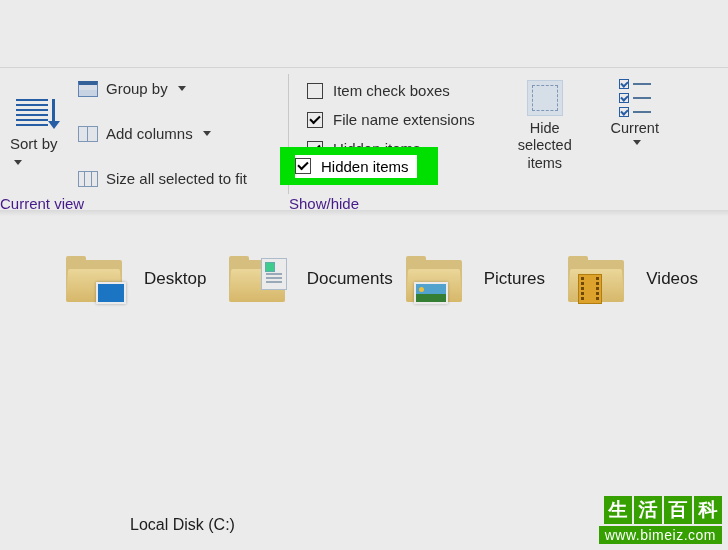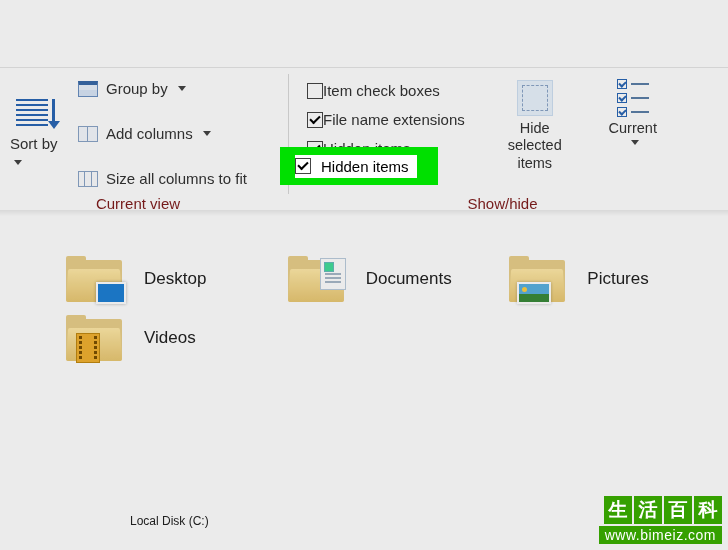--- a/index.html
+++ b/index.html
@@ -6,21 +6,21 @@
     html, body { width: 728px; height: 550px; overflow: hidden; background: #fff; }
 
     .overlay { position: absolute; inset: 0; background: rgba(0,0,0,0.08); pointer-events: none; z-index: 50; }
 
     .ribbon-top-space { height: 68px; background: #fff; border-bottom: 1px solid #e5e5e5; }
     .ribbon { display: flex; background: #fff; height: 148px; position: relative; }
     .ribbon::after { content: ""; position: absolute; left: 0; right: 0; bottom: 0; height: 6px; background: linear-gradient(to bottom, rgba(0,0,0,0.08), rgba(0,0,0,0)); }
 
     .group { position: relative; padding: 6px 10px 24px 10px; display: flex; flex-direction: column; }
     .group-sep { width: 1px; background: #d9d9d9; margin: 6px 0 22px 0; }
-    .group-label { position: absolute; bottom: 4px; left: 0; right: 12px; text-align: center; color: #7f1d1d; font-size: 15px; }
+    .group-label { position: absolute; bottom: 4px; left: 0; right: 12px; text-align: left; color: #4c1d95; font-size: 15px; }
 
     
     .cv-group { flex: 0 0 auto; display: flex; flex-direction: row; align-items: flex-start; }
     .sort-block { width: 54px; display: flex; flex-direction: column; align-items: center; justify-content: center; padding-top: 6px; }
     .sort-icon { width: 42px; height: 34px; position: relative; }
     .sort-bars { position: absolute; left: 0; top: 2px; width: 32px; height: 30px; background: repeating-linear-gradient(to bottom, #2a66b5 0 2px, transparent 2px 5px); }
     .sort-arrow { position: absolute; right: -2px; top: 0; width: 12px; height: 34px; }
     .sort-arrow::before { content:""; position:absolute; left:4px; top:2px; width:3px; height:24px; background:#2a66b5; }
     .sort-arrow::after { content:""; position:absolute; left:0; bottom:2px; border-left:6px solid transparent; border-right:6px solid transparent; border-top:8px solid #2a66b5; }
     .sort-label { font-size: 15px; color: #333; text-align: left; margin-top: 4px; line-height: 1.2; }
@@ -33,61 +33,61 @@
     .mi-addcol { border: 1px solid #8aa4c7; background: #f5f8fd; }
     .mi-addcol::before { content:""; position:absolute; top:0; bottom:0; left:45%; width:1px; background:#8aa4c7; }
     .mi-sizecol { border: 1px solid #8aa4c7; background:#fbfcfe; }
     .mi-sizecol::before { content:""; position:absolute; top:0; bottom:0; left:30%; width:1px; background:#8aa4c7; }
     .mi-sizecol::after { content:""; position:absolute; top:0; bottom:0; right:30%; width:1px; background:#8aa4c7; }
     .mini-caret { display:inline-block; width:0; height:0; border-left:4px solid transparent; border-right:4px solid transparent; border-top:5px solid #444; margin-left:2px; }
 
     
     .sh-group { flex: 0 0 auto; display:flex; flex-direction: row; }
     .sh-checks { display:flex; flex-direction: column; gap: 12px; padding: 8px 10px 0 8px; }
-    .chk-row { display:flex; align-items:center; font-size:15px; color:#333; white-space:nowrap; }
+    .chk-row { display:flex; align-items:center; gap:10px; font-size:15px; color:#333; white-space:nowrap; }
     .chk { width:16px; height:16px; border:1px solid #444; background:#fff; display:inline-flex; align-items:center; justify-content:center; }
     .chkmark { width:10px; height:6px; border-left:2px solid #000; border-bottom:2px solid #000; transform: rotate(-45deg) translate(1px,-1px); }
 
     .highlight { position: absolute; left: 280px; top: 147px; width: 158px; height: 38px; background:#00e000; z-index: 60; display:flex; align-items:center; padding-left:15px; gap:10px; }
     .highlight .inner { background:#fff; display:flex; align-items:center; gap:10px; padding: 3px 8px 3px 0; }
     .highlight .chk { background:#fff; }
 
-    .sh-right { display:flex; gap:14px; padding: 6px 0 0 18px; }
+    .sh-right { display:flex; gap:6px; padding: 6px 0 0 18px; }
     .big-btn { width: 84px; display:flex; flex-direction:column; align-items:center; text-align:center; font-size:14.5px; color:#333; line-height:1.2; }
     .big-btn .bicon { width:36px; height:36px; margin-bottom:4px; position:relative; }
     .icon-hidesel { border:1px solid #cfe0f2; background:#e9f2fc; }
     .icon-hidesel::after { content:""; position:absolute; inset:4px; border:1px dashed #8aa4c7; }
     .icon-options { display:flex; flex-direction:column; gap:4px; justify-content:center; padding:4px 2px; }
     .opt-line { display:flex; align-items:center; gap:4px; }
     .opt-check { width:10px; height:10px; border:1px solid #2a66b5; position:relative; }
     .opt-check::after { content:""; position:absolute; left:1px; top:1px; width:5px; height:3px; border-left:2px solid #2a66b5; border-bottom:2px solid #2a66b5; transform:rotate(-45deg); }
     .opt-bar { flex:1; height:2px; background:#5c7fa8; }
 
     
     .content { padding: 40px 10px 0 10px; background:#fff; height: 334px; }
-    .folders { display:grid; grid-template-columns: 1fr 1fr 1fr; column-gap: 20px; row-gap: 42px; margin-left: 56px; gap: 13px; }
+    .folders { display:grid; grid-template-columns: 1fr 1fr 1fr 1fr; column-gap: 20px; row-gap: 42px; margin-left: 56px; gap: 13px; }
     .folder-item { display:flex; align-items:center; gap:22px; }
     .folder-label { font-size:17px; color:#222; }
 
     .fld { width:56px; height:46px; position:relative; }
     .fld-back { position:absolute; left:0; top:4px; right:0; bottom:0; background:#e9cf8a; border-radius:2px 2px 3px 3px; }
     .fld-tab { position:absolute; left:0; top:0; width:20px; height:8px; background:#e9cf8a; border-radius:2px 2px 0 0; }
     .fld-front { position:absolute; left:0; right:0; bottom:0; height:36px; background:linear-gradient(to bottom,#ffe9a7,#e9c874); transform: perspective(60px) rotateX(8deg); transform-origin: bottom; border-radius:2px; }
     .fld-overlay { position:absolute; z-index:2; }
     .ov-desktop { right:-4px; bottom:-2px; width:30px; height:22px; background:#1e7fd4; border:2px solid #fff; box-shadow:0 0 3px rgba(0,0,0,.3); }
     .ov-docs { right:-2px; top:2px; width:26px; height:32px; background:#fff; border:1px solid #bcd; }
     .ov-docs::before { content:""; position:absolute; left:3px; top:3px; width:8px; height:8px; background:#4d9; border:1px solid #6bb; }
     .ov-docs::after { content:""; position:absolute; left:4px; top:14px; right:4px; height:2px; background:#a8b8c8; box-shadow:0 4px 0 #a8b8c8, 0 8px 0 #a8b8c8; }
     .ov-pics { left:8px; bottom:-2px; width:34px; height:22px; background:linear-gradient(to bottom,#5ab0e0 0 55%,#3a8a3a 55% 100%); border:2px solid #fff; box-shadow:0 0 3px rgba(0,0,0,.25); }
     .ov-pics::after { content:""; position:absolute; left:3px; top:3px; width:5px; height:5px; border-radius:50%; background:#ffd040; }
     .ov-vids { left:10px; bottom:-2px; width:24px; height:30px; background:#f0b030; border:1px solid #c08810; }
     .ov-vids::before { content:""; position:absolute; left:2px; top:2px; bottom:2px; width:3px; background:repeating-linear-gradient(to bottom,#7a5000 0 3px,transparent 3px 5px);}
     .ov-vids::after { content:""; position:absolute; right:2px; top:2px; bottom:2px; width:3px; background:repeating-linear-gradient(to bottom,#7a5000 0 3px,transparent 3px 5px);}
 
-    .drive-label { position:absolute; left:130px; bottom:22px; font-size:12px; color:#222; }
+    .drive-label { position:absolute; left:130px; bottom:16px; font-size:16px; color:#222; }
 
     .watermark { position:absolute; right:6px; bottom:6px; z-index:70; text-align:right; }
     .wm-chars { display:flex; gap:2px; justify-content:flex-end; margin-bottom:2px; }
     .wm-chars span { width:28px; height:28px; background:#35a000; color:#fff; font-size:19px; font-weight:bold; display:inline-flex; align-items:center; justify-content:center; font-family: "Microsoft YaHei", sans-serif; }
     .wm-url { background:#35a000; color:#fff; font-size:14px; padding:1px 6px; letter-spacing:.5px; display:inline-block; }
   </style>
 </head>
 <body>
 
 <div class="ribbon-top-space"></div>
@@ -109,21 +109,21 @@
           <span>Group by</span>
           <span class="mini-caret"></span>
         </div>
         <div class="cv-item">
           <span class="mini-icon mi-addcol"></span>
           <span>Add columns</span>
           <span class="mini-caret"></span>
         </div>
         <div class="cv-item">
           <span class="mini-icon mi-sizecol"></span>
-          <span>Size all columns to fit</span>
+          <span>Size all selected to fit</span>
         </div>
       </div>
     </div>
     <div class="group-label">Current view</div>
   </div>
 
   <div class="group-sep"></div>
 
   <div class="group sh-group" style="flex:1;">
     <div style="display:flex;">

